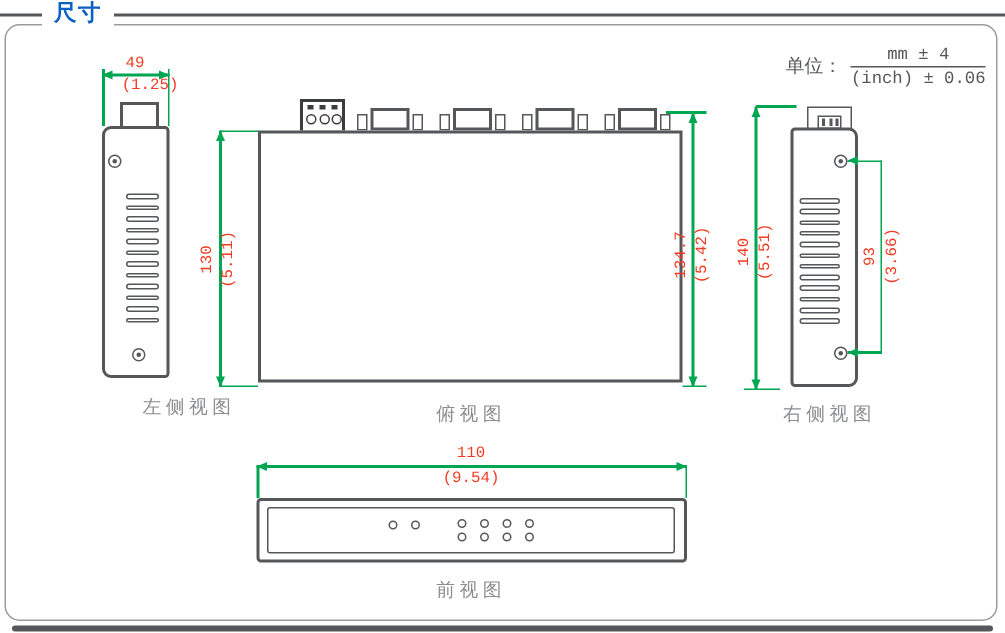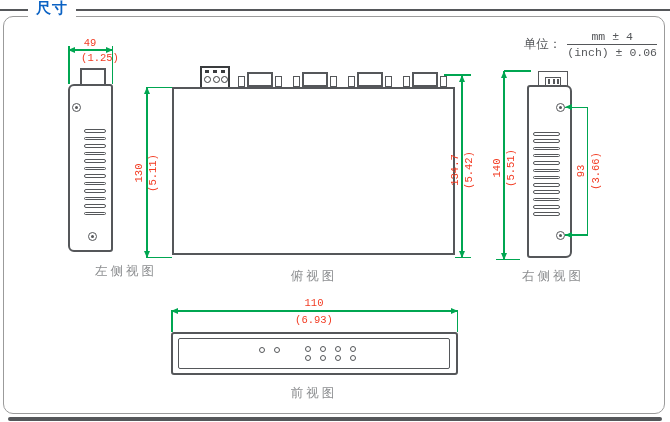--- a/index.html
+++ b/index.html
@@ -203,21 +203,21 @@
   <div class="arr l" style="left:565px;top:232px;"></div>
   <div class="dimtext v" style="left:581px;top:171px;">93</div>
   <div class="dimtext v" style="left:596px;top:171px;">(3.66)</div>
 
   <div class="viewlabel" style="left:553px;top:268px;">右侧视图</div>
 
   <div class="dimtext" style="left:314px;top:303px;">110</div>
   <div class="gl" style="left:171px;top:310.3px;width:287px;height:1.5px;"></div>
   <div class="arr l" style="left:171px;top:308px;"></div>
   <div class="arr r" style="left:451px;top:308px;"></div>
-  <div class="dimtext" style="left:314px;top:320px;">(6.93)</div>
+  <div class="dimtext" style="left:314px;top:320px;">(9.54)</div>
   <div class="gl" style="left:171px;top:311px;width:1.5px;height:21px;"></div>
   <div class="gl" style="left:456.5px;top:311px;width:1.5px;height:21px;"></div>
 
   <div class="ol" style="left:171px;top:332px;width:287px;height:43px;border-radius:3px;"></div>
   <div class="ol thin" style="left:178px;top:338px;width:272px;height:31px;border-radius:2px;"></div>
 
   <div class="led" style="left:259px;top:347px;"></div>
   <div class="led" style="left:274px;top:347px;"></div>
   <div class="led" style="left:305px;top:346px;"></div>
   <div class="led" style="left:305px;top:355px;"></div>

